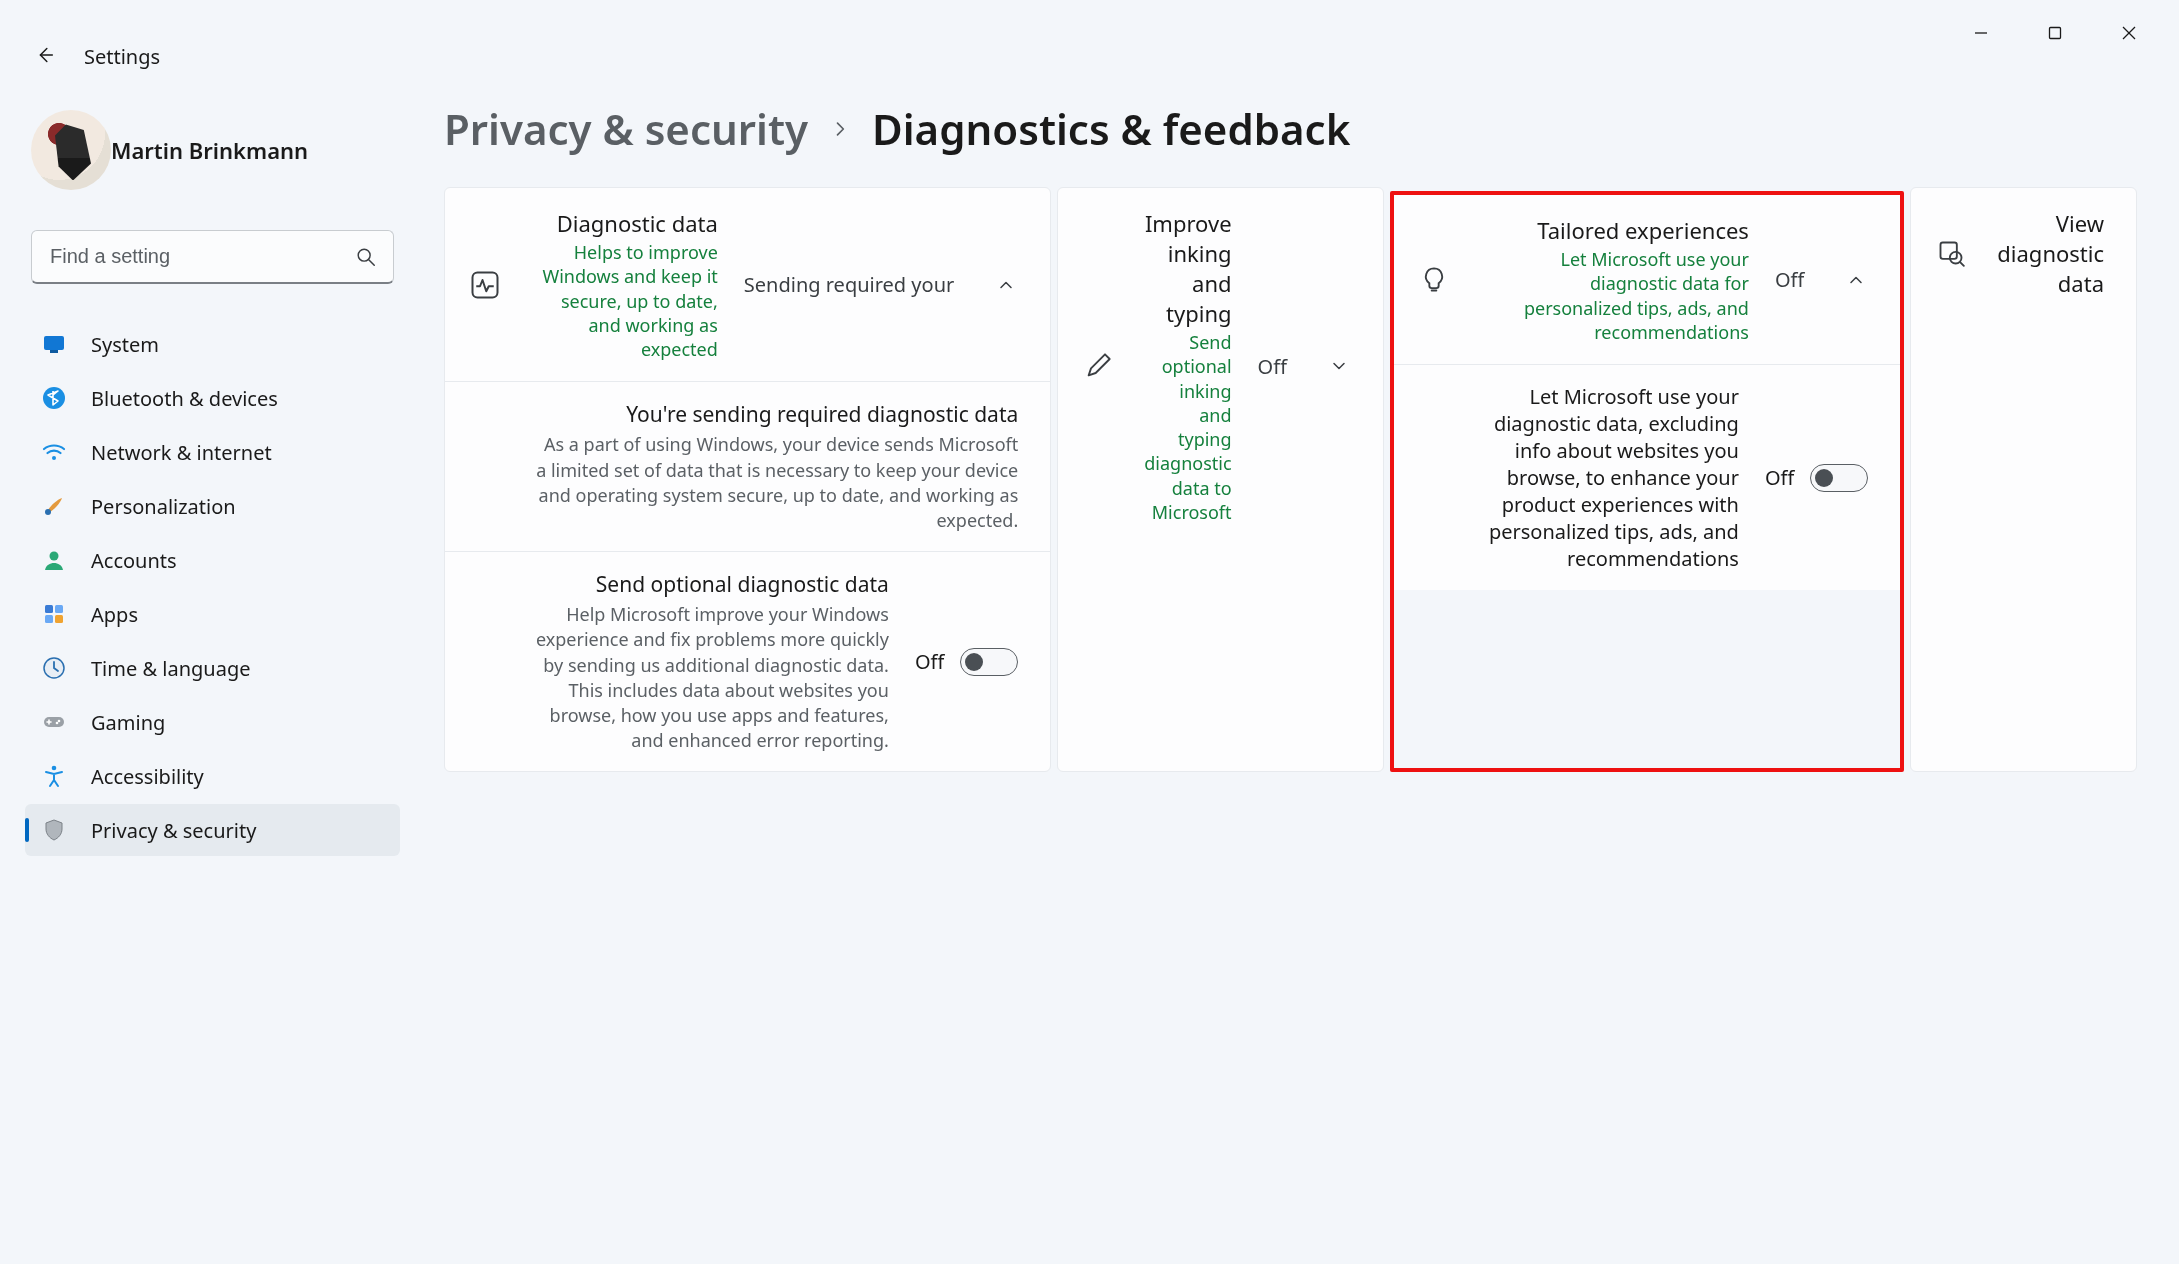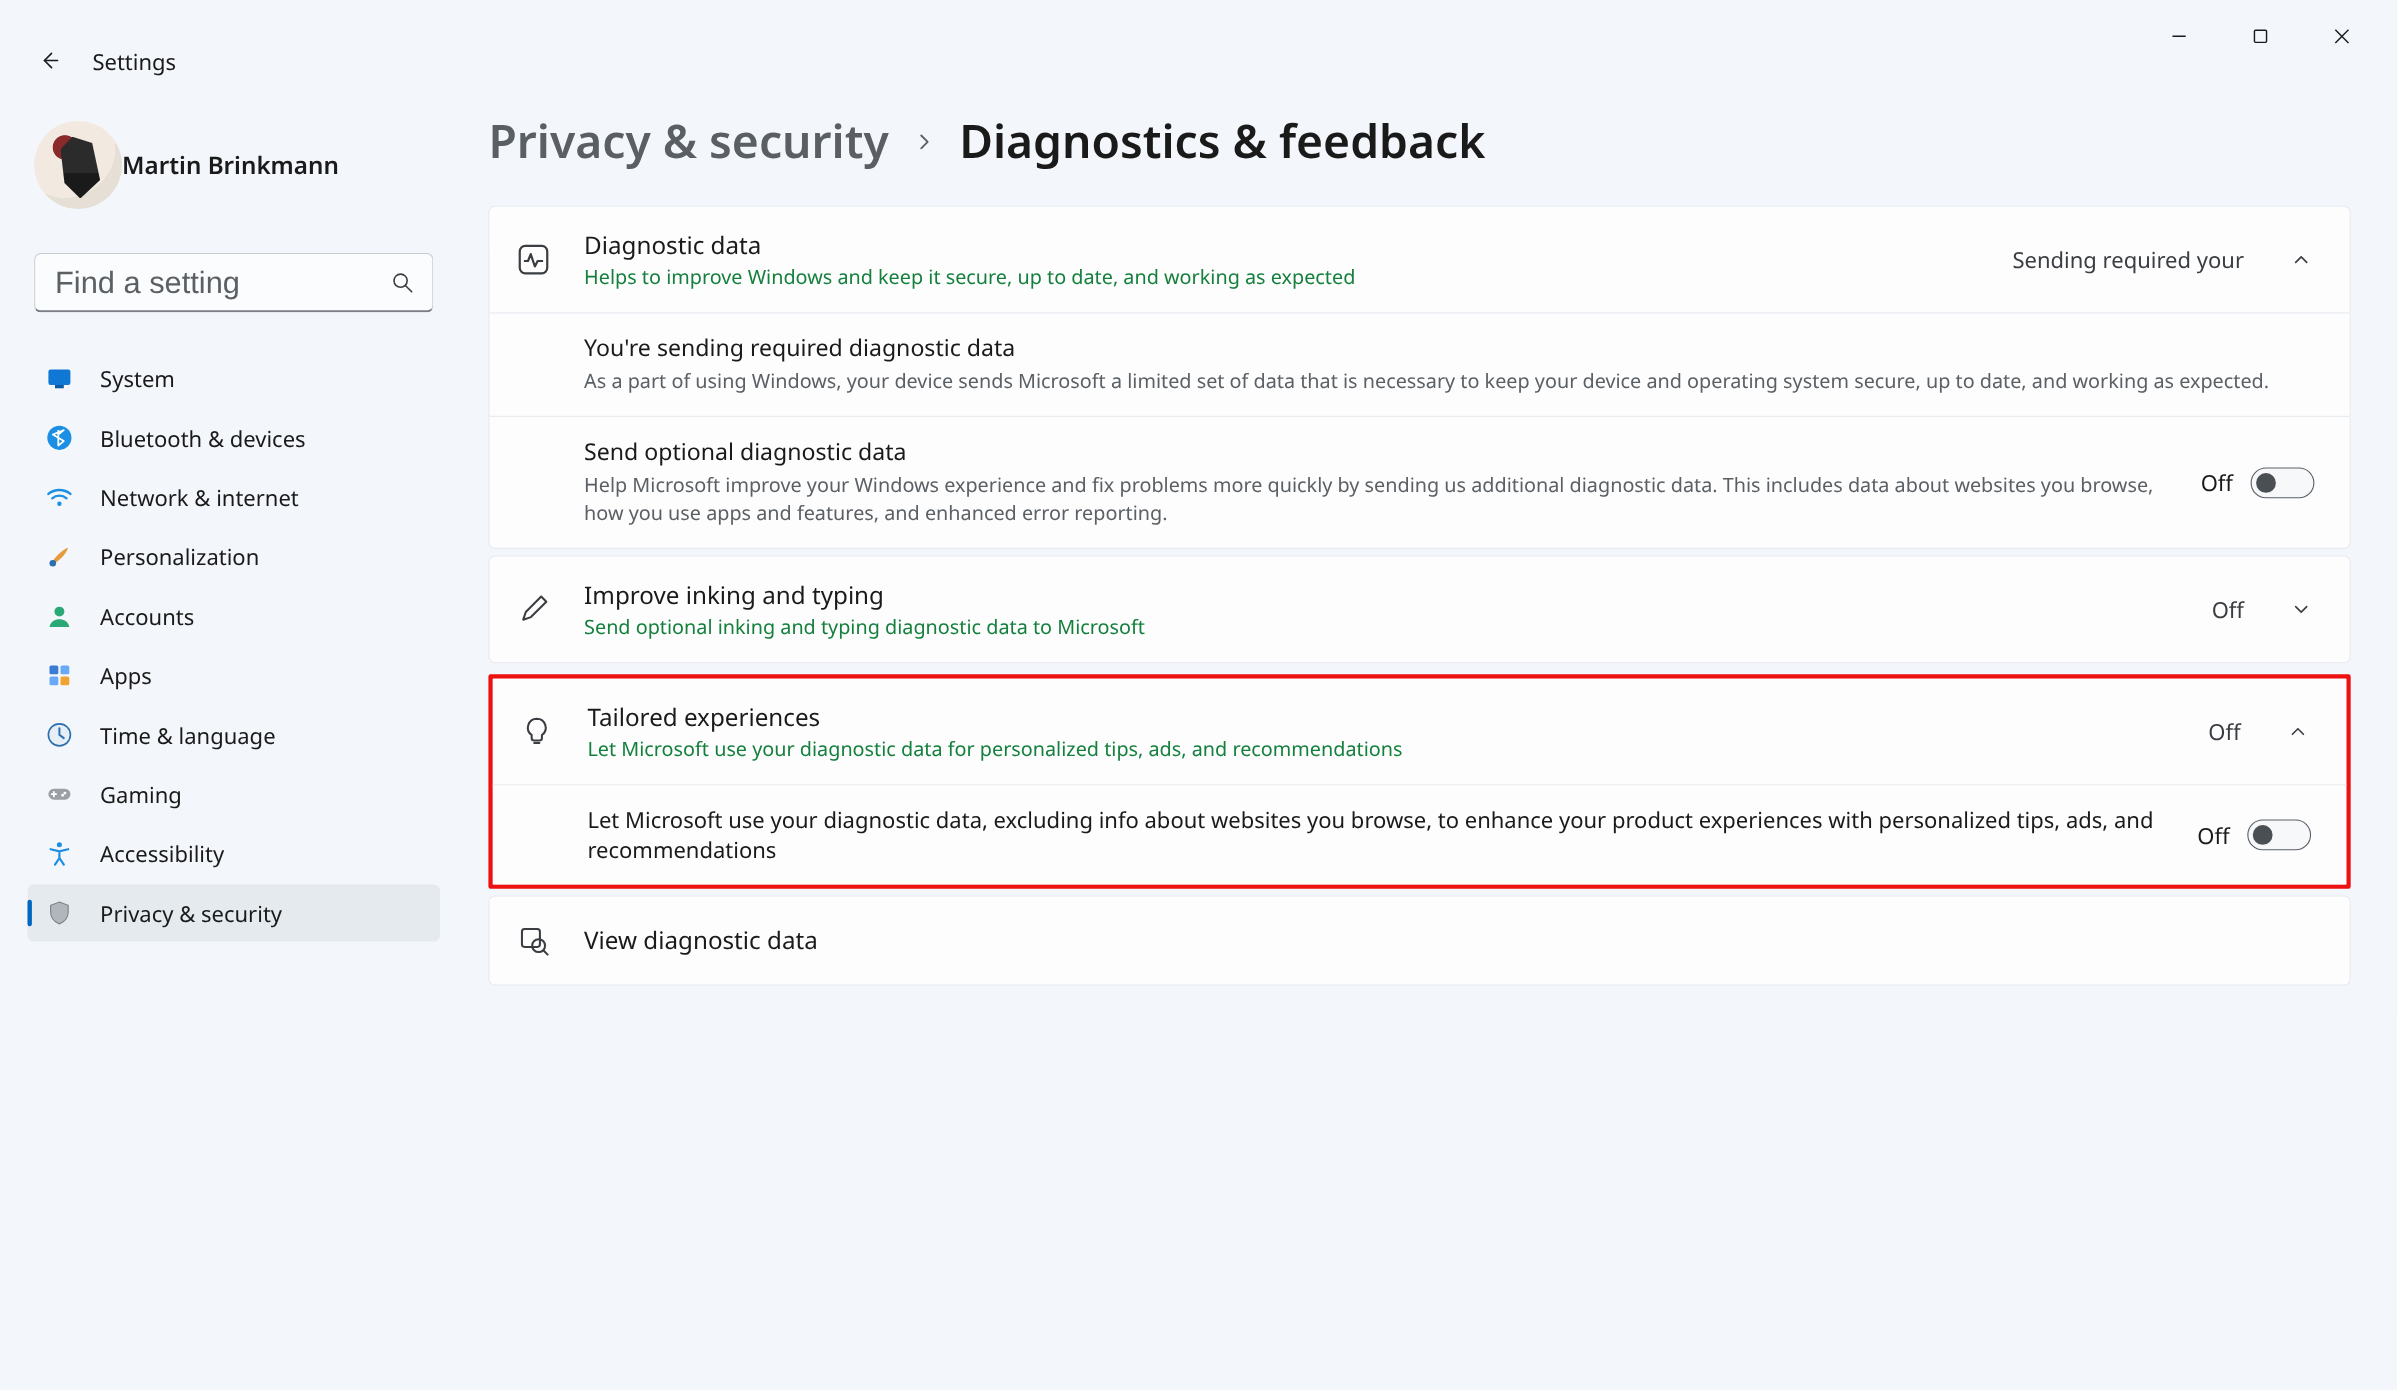--- a/index.html
+++ b/index.html
@@ -89,21 +89,21 @@
     position: relative;
     margin: 0 6px 34px 6px;
   }
   .search-input {
     width: 100%;
     height: 54px;
     border: 1px solid #c8ccd0;
     border-bottom: 2px solid #7a7f85;
     border-radius: 6px;
     background: #fbfcfd;
-    font-size: 28px;
+    font-size: 20px;
     padding: 0 50px 0 18px;
     color: #333;
   }
   .search-input::placeholder { color: #5b6065; }
   .search-icon-btn {
     position: absolute;
     right: 10px; top: 50%;
     transform: translateY(-50%);
     width: 36px; height: 36px;
     display: flex; align-items: center; justify-content: center;
@@ -162,21 +162,21 @@
   .breadcrumb .sep {
     font-size: 26px;
     color: #5a5f64;
   }
   .breadcrumb .current {
     font-size: 42px;
     font-weight: 600;
     color: #1a1a1a;
   }
 
-  .cards { display: flex; flex-direction: column; gap: 6px; }
+  .cards { display: flex; flex-direction: row; gap: 6px; text-align: right; }
 
   .card {
     background: #fdfdfe;
     border: 1px solid #e7eaee;
     border-radius: 6px;
   }
   .card-header {
     display: flex;
     align-items: center;
     padding: 20px 32px 20px 20px;

